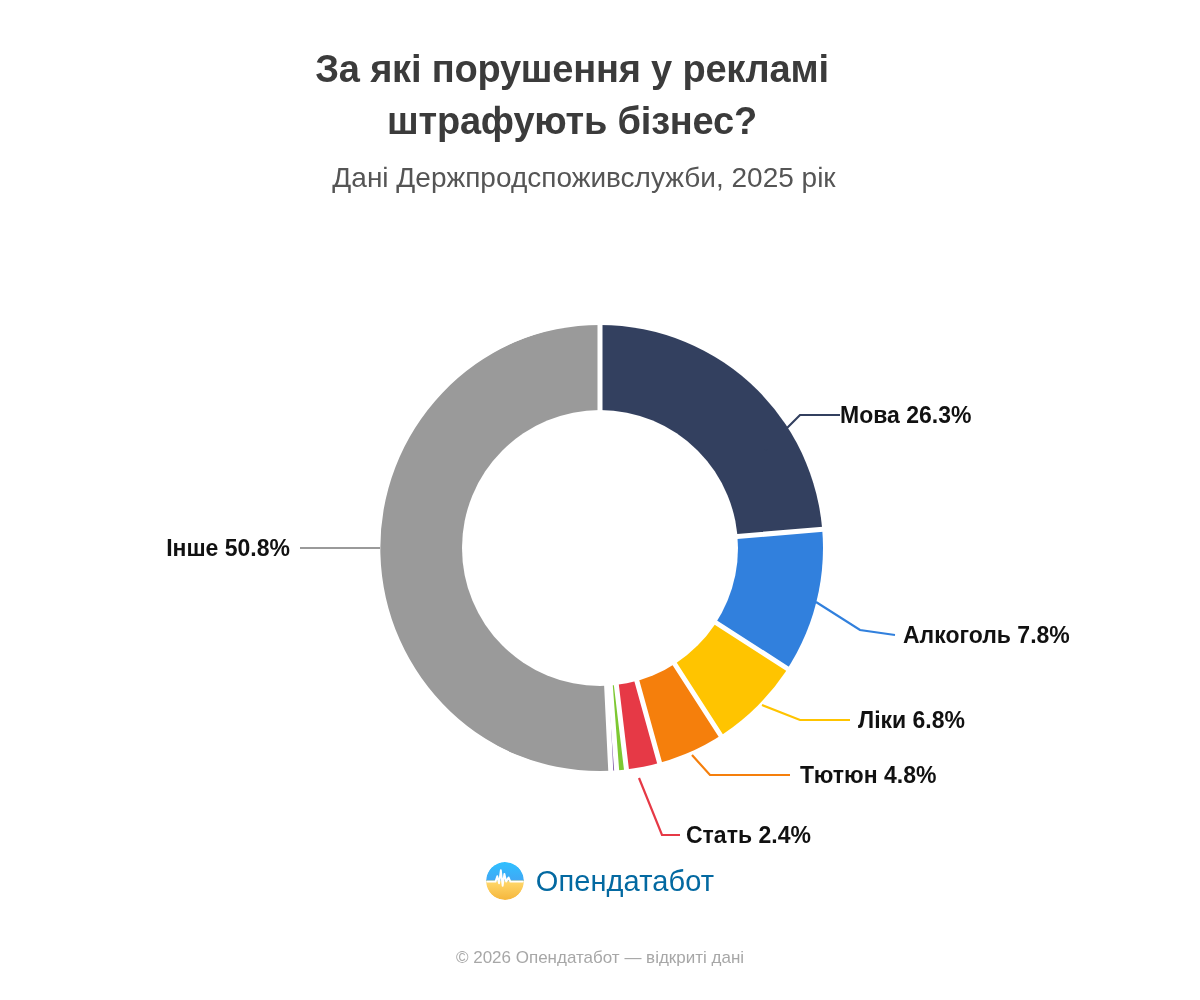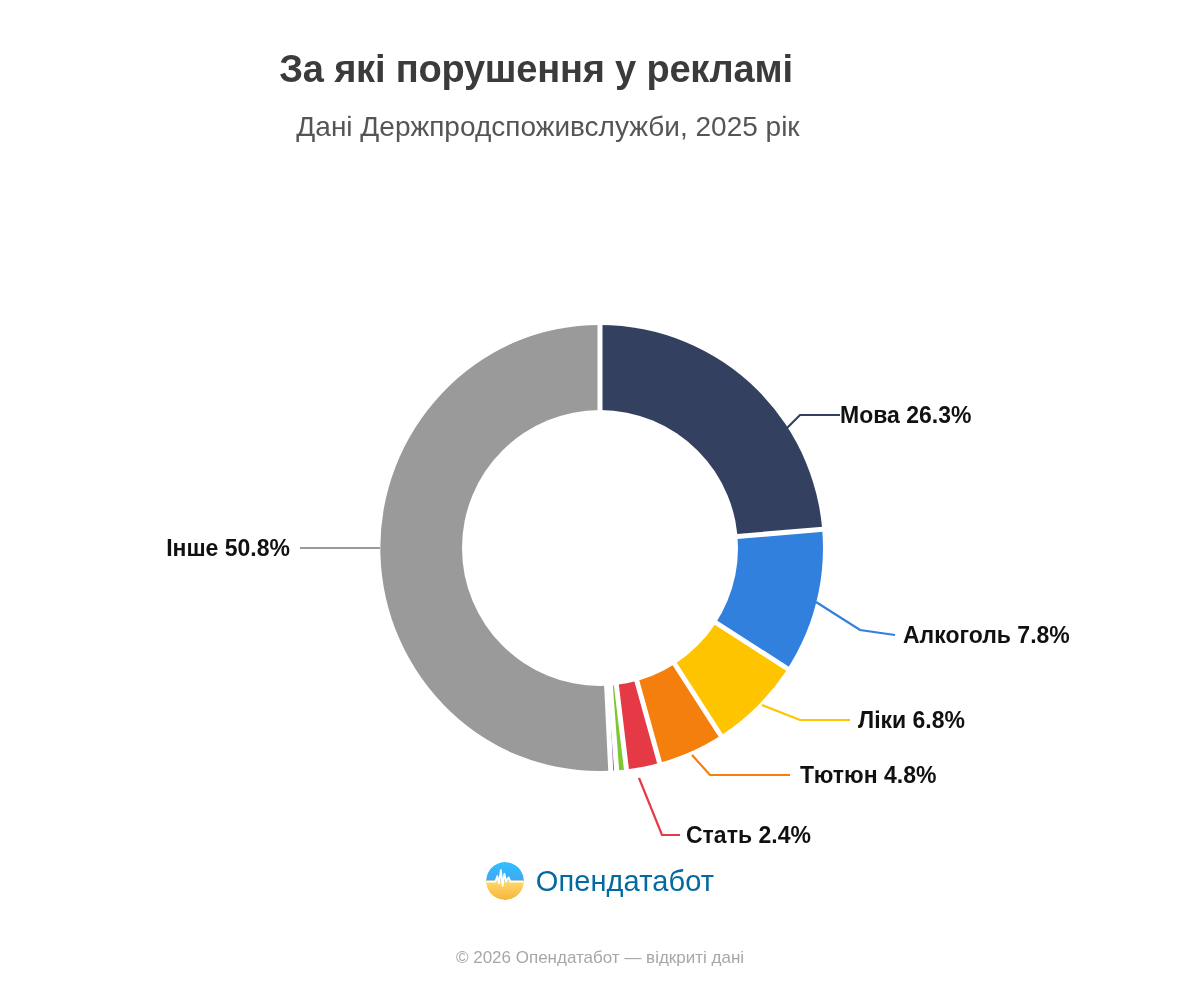--- a/index.html
+++ b/index.html
@@ -23,20 +23,21 @@
     box-sizing: border-box;
   }
 
   
   .header {
     position: absolute;
     top: 44px;
     left: 0;
     width: 1072px;
     text-align: center;
+    padding-left: 36px;
   }
   .chart-title {
     font-size: 38px;
     font-weight: bold;
     line-height: 1.36;
     color: #3b3b3b;
     letter-spacing: -0.2px;
     margin: 0 auto;
     max-width: 700px;
   }
@@ -101,20 +102,21 @@
   }
 </style>
 </head>
 <body>
 
 <div class="page">
 
   <div class="header">
     <div class="chart-title">
       <div>За які порушення у рекламі</div>
+      <div>штрафують бізнес?</div>
     </div>
     <div class="chart-subtitle">Дані Держпродспоживслужби, 2025 рік</div>
   </div>
 
   <div class="chart-wrap">
     <svg class="chart-svg" width="1200" height="610" viewBox="0 0 1200 610" xmlns="http://www.w3.org/2000/svg">
 
       <defs>
 
         <mask id="donut-hole">

